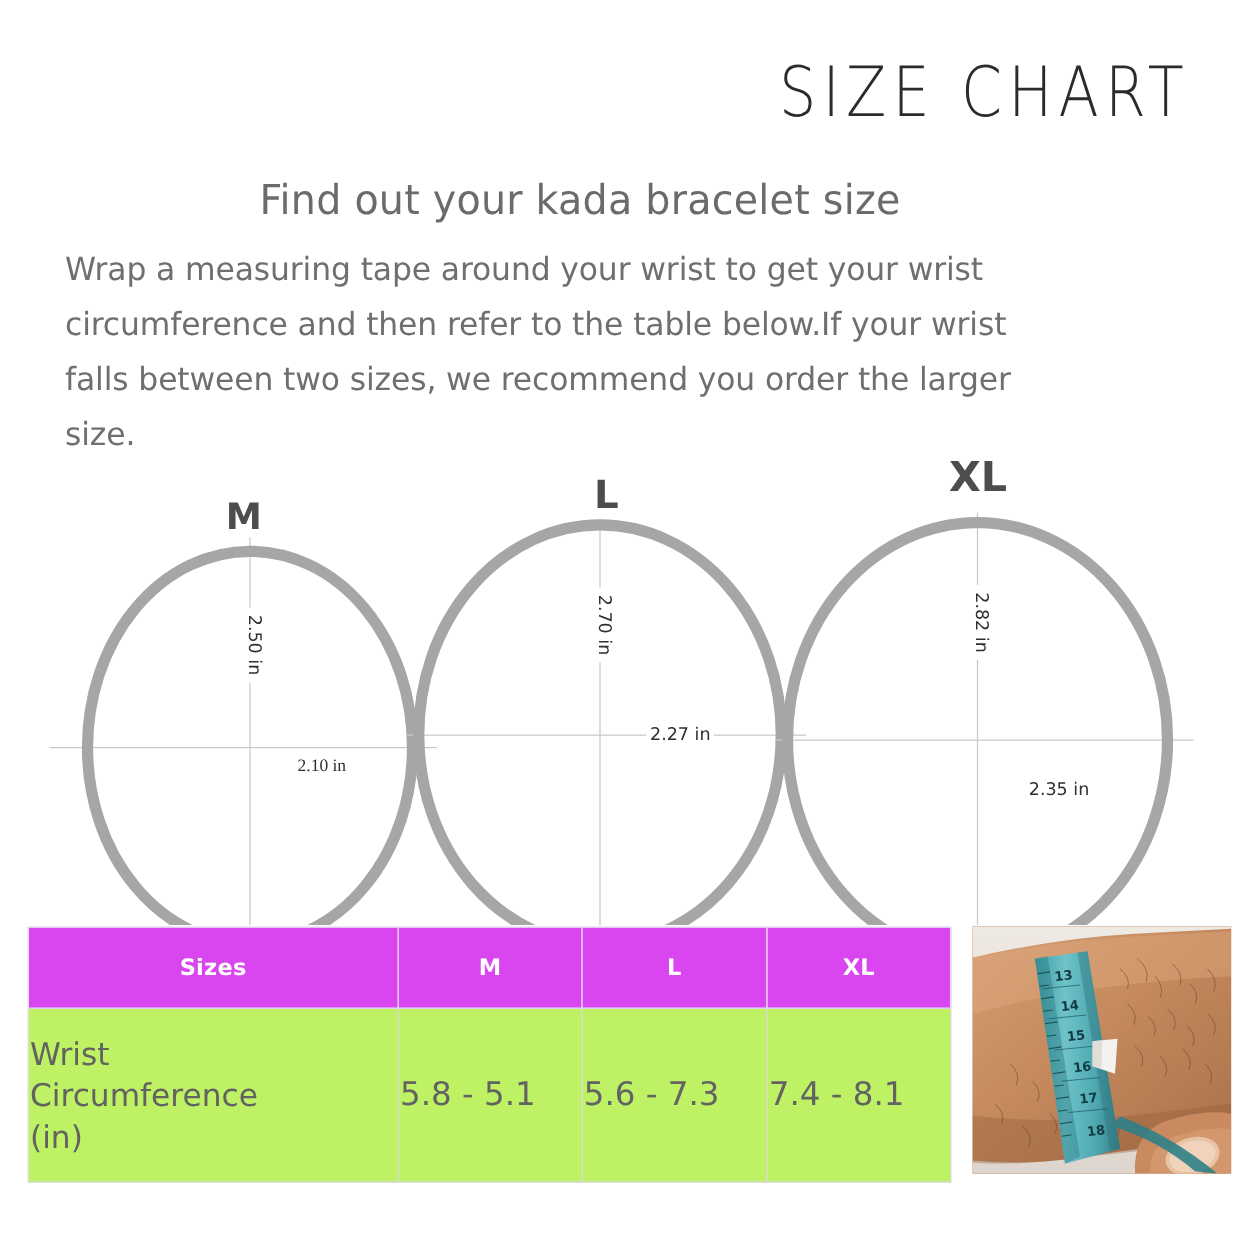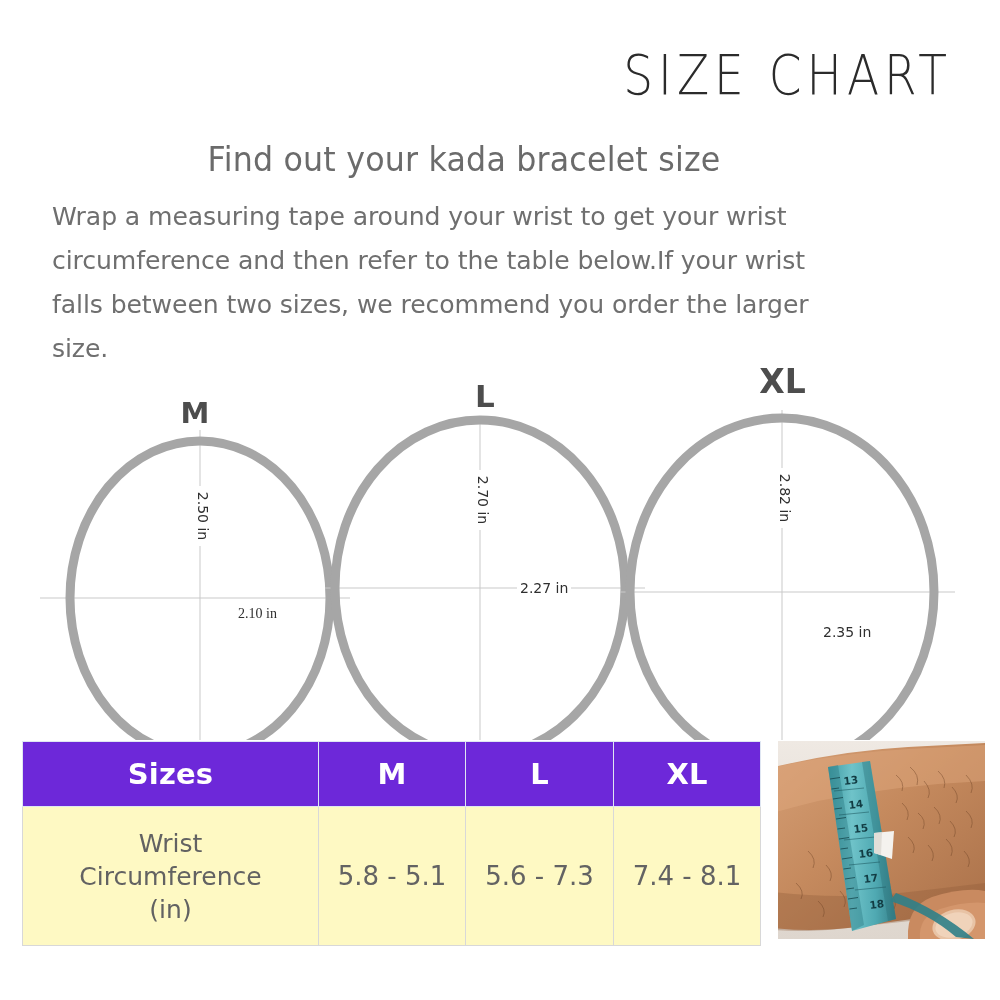--- a/index.html
+++ b/index.html
@@ -128,39 +128,39 @@
 
   
   #size-table {
     position: absolute;
     left: 22px; top: 741px;
     width: 738px;
     border-collapse: collapse;
     table-layout: fixed;
   }
   #size-table th {
-    background: #6d28d9;
+    background: #d946ef;
     color: #ffffff;
     font-family: "DejaVu Sans", sans-serif;
-    font-size: 29px;
+    font-size: 18px;
     font-weight: 700;
     height: 62px;
     border: 1px solid #dfe6f2;
     text-align: center;
     letter-spacing: 0.2px;
   }
   #size-table td {
-    background: #fef9c3;
+    background: #bef264;
     color: #636363;
     font-family: "DejaVu Sans", sans-serif;
     font-size: 26px;
     font-weight: 400;
     height: 136px;
     border: 1px solid #d8d8d8;
-    text-align: center;
+    text-align: left;
     vertical-align: middle;
     line-height: 1.32;
   }
   #size-table td.row-header {
     font-size: 25px;
     color: #626262;
   }
 
   
   #wrist-photo {

